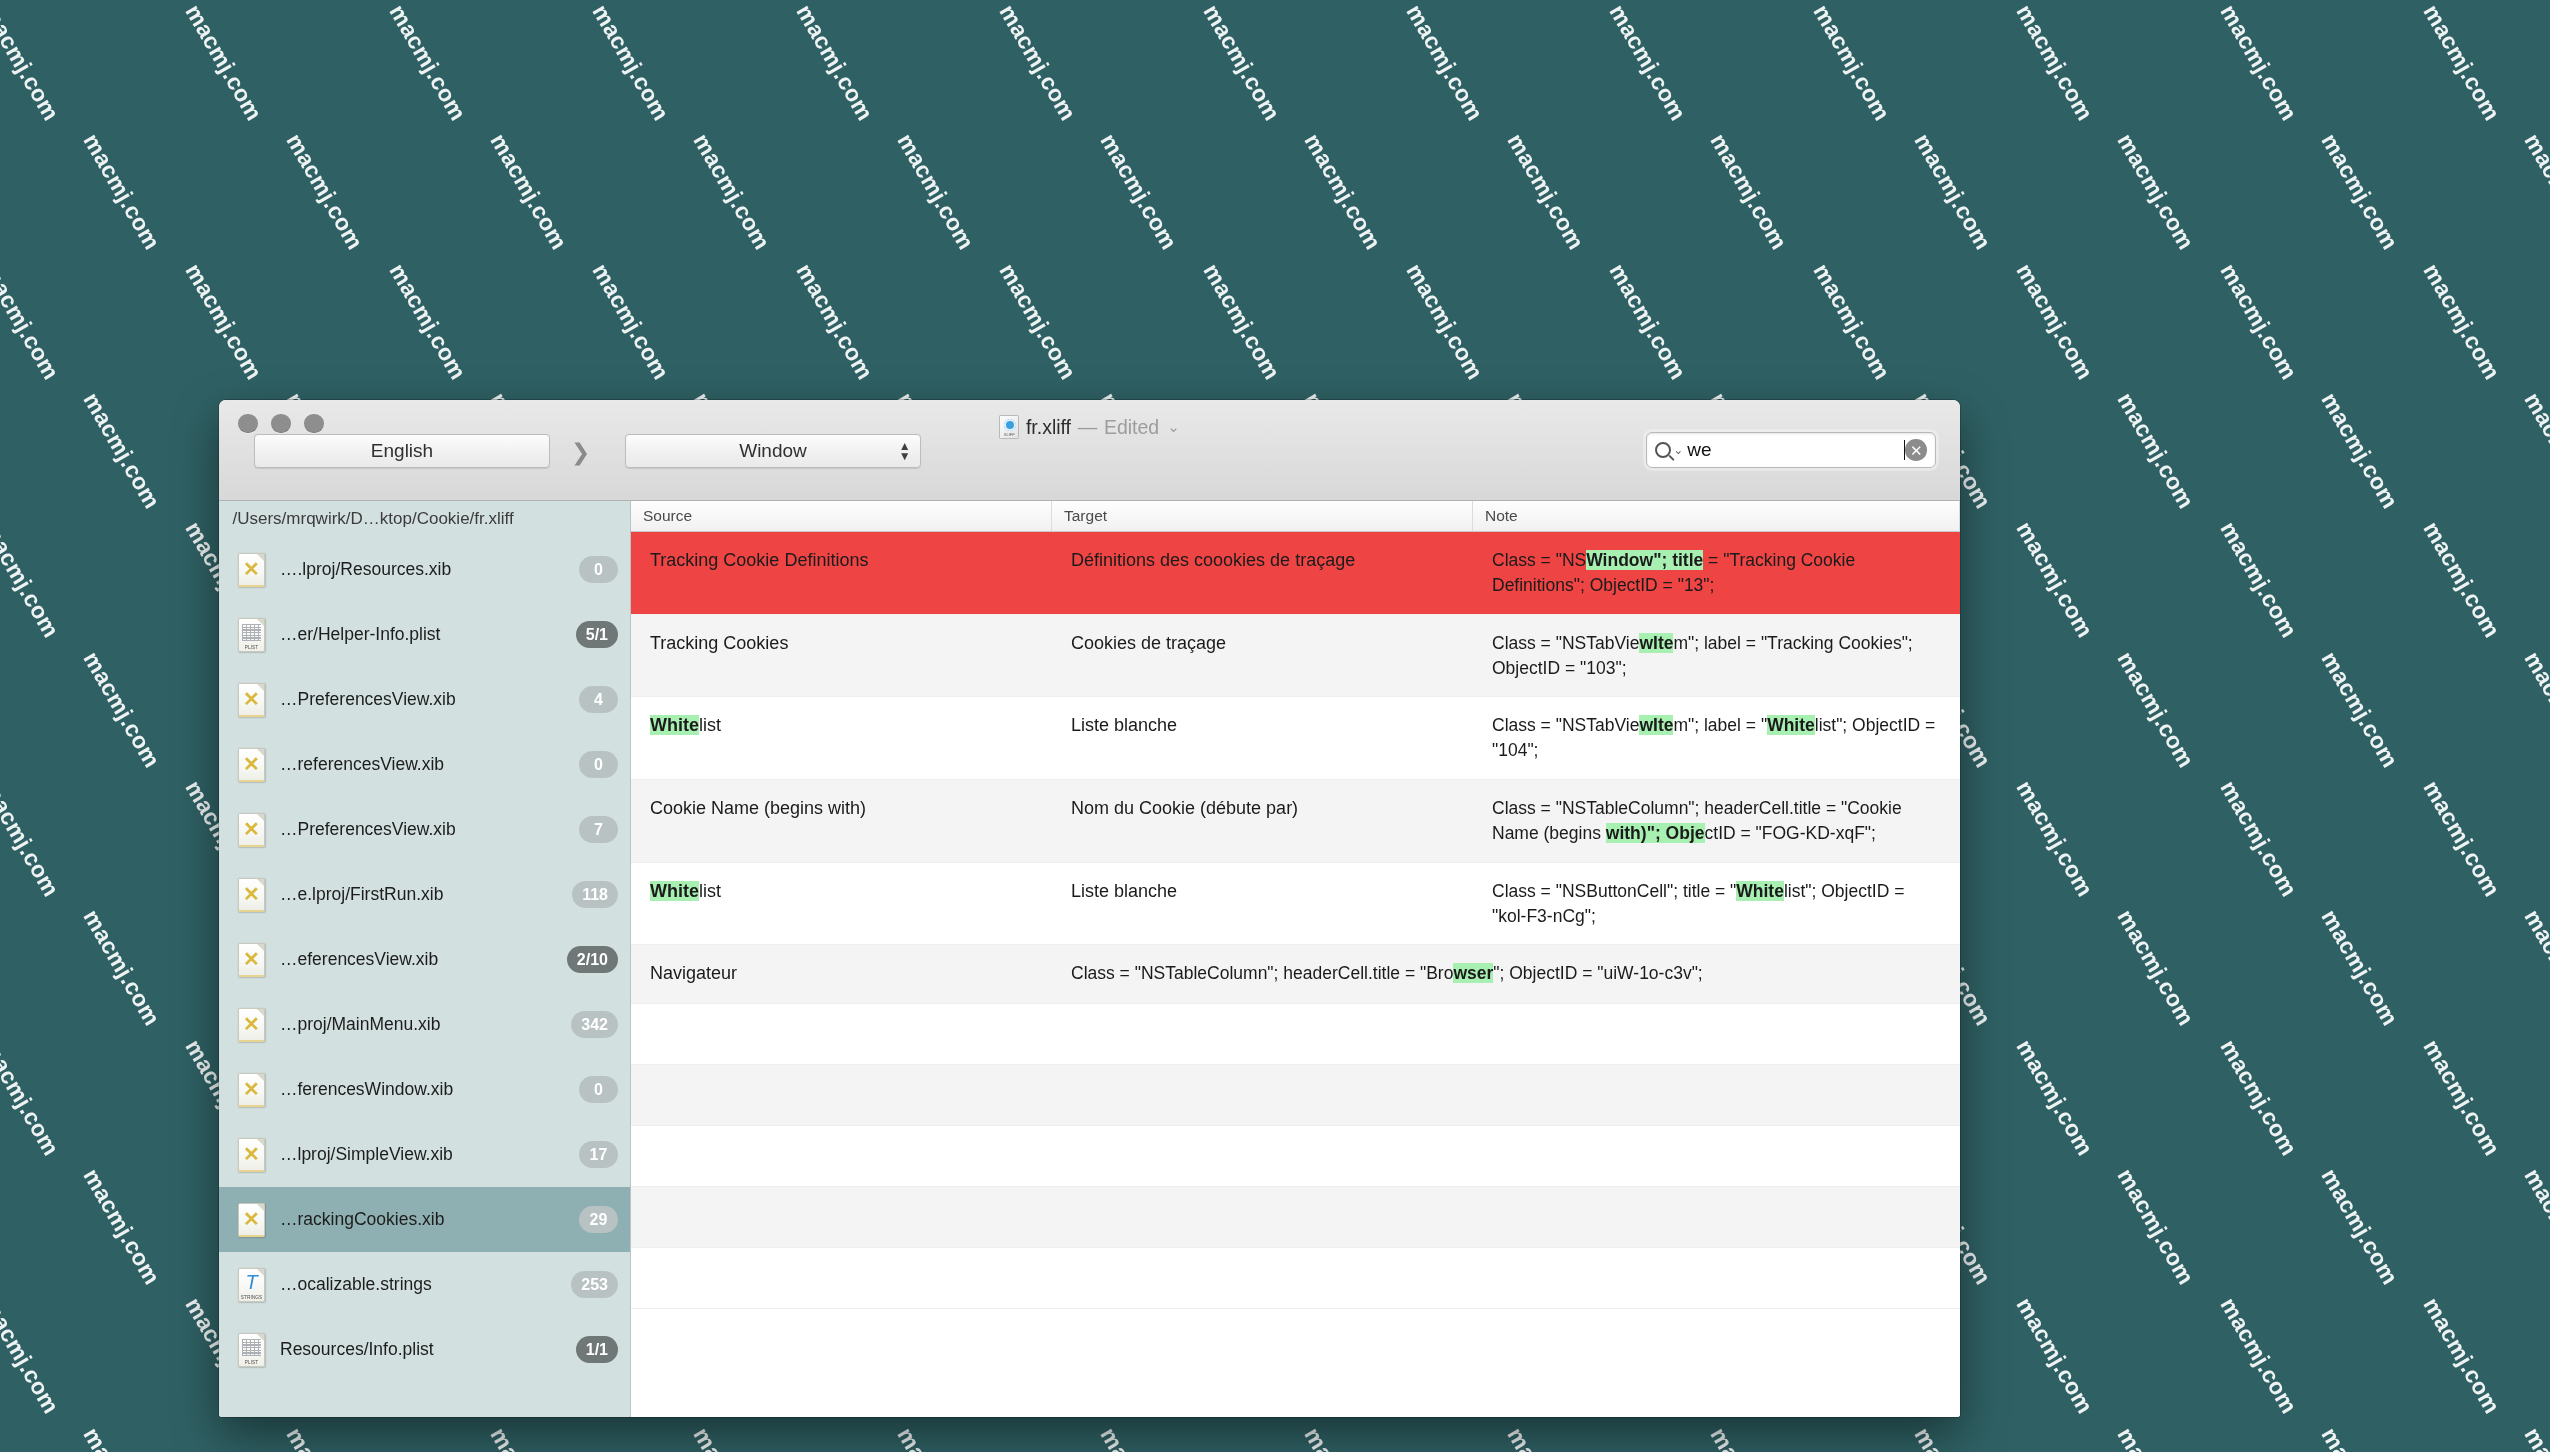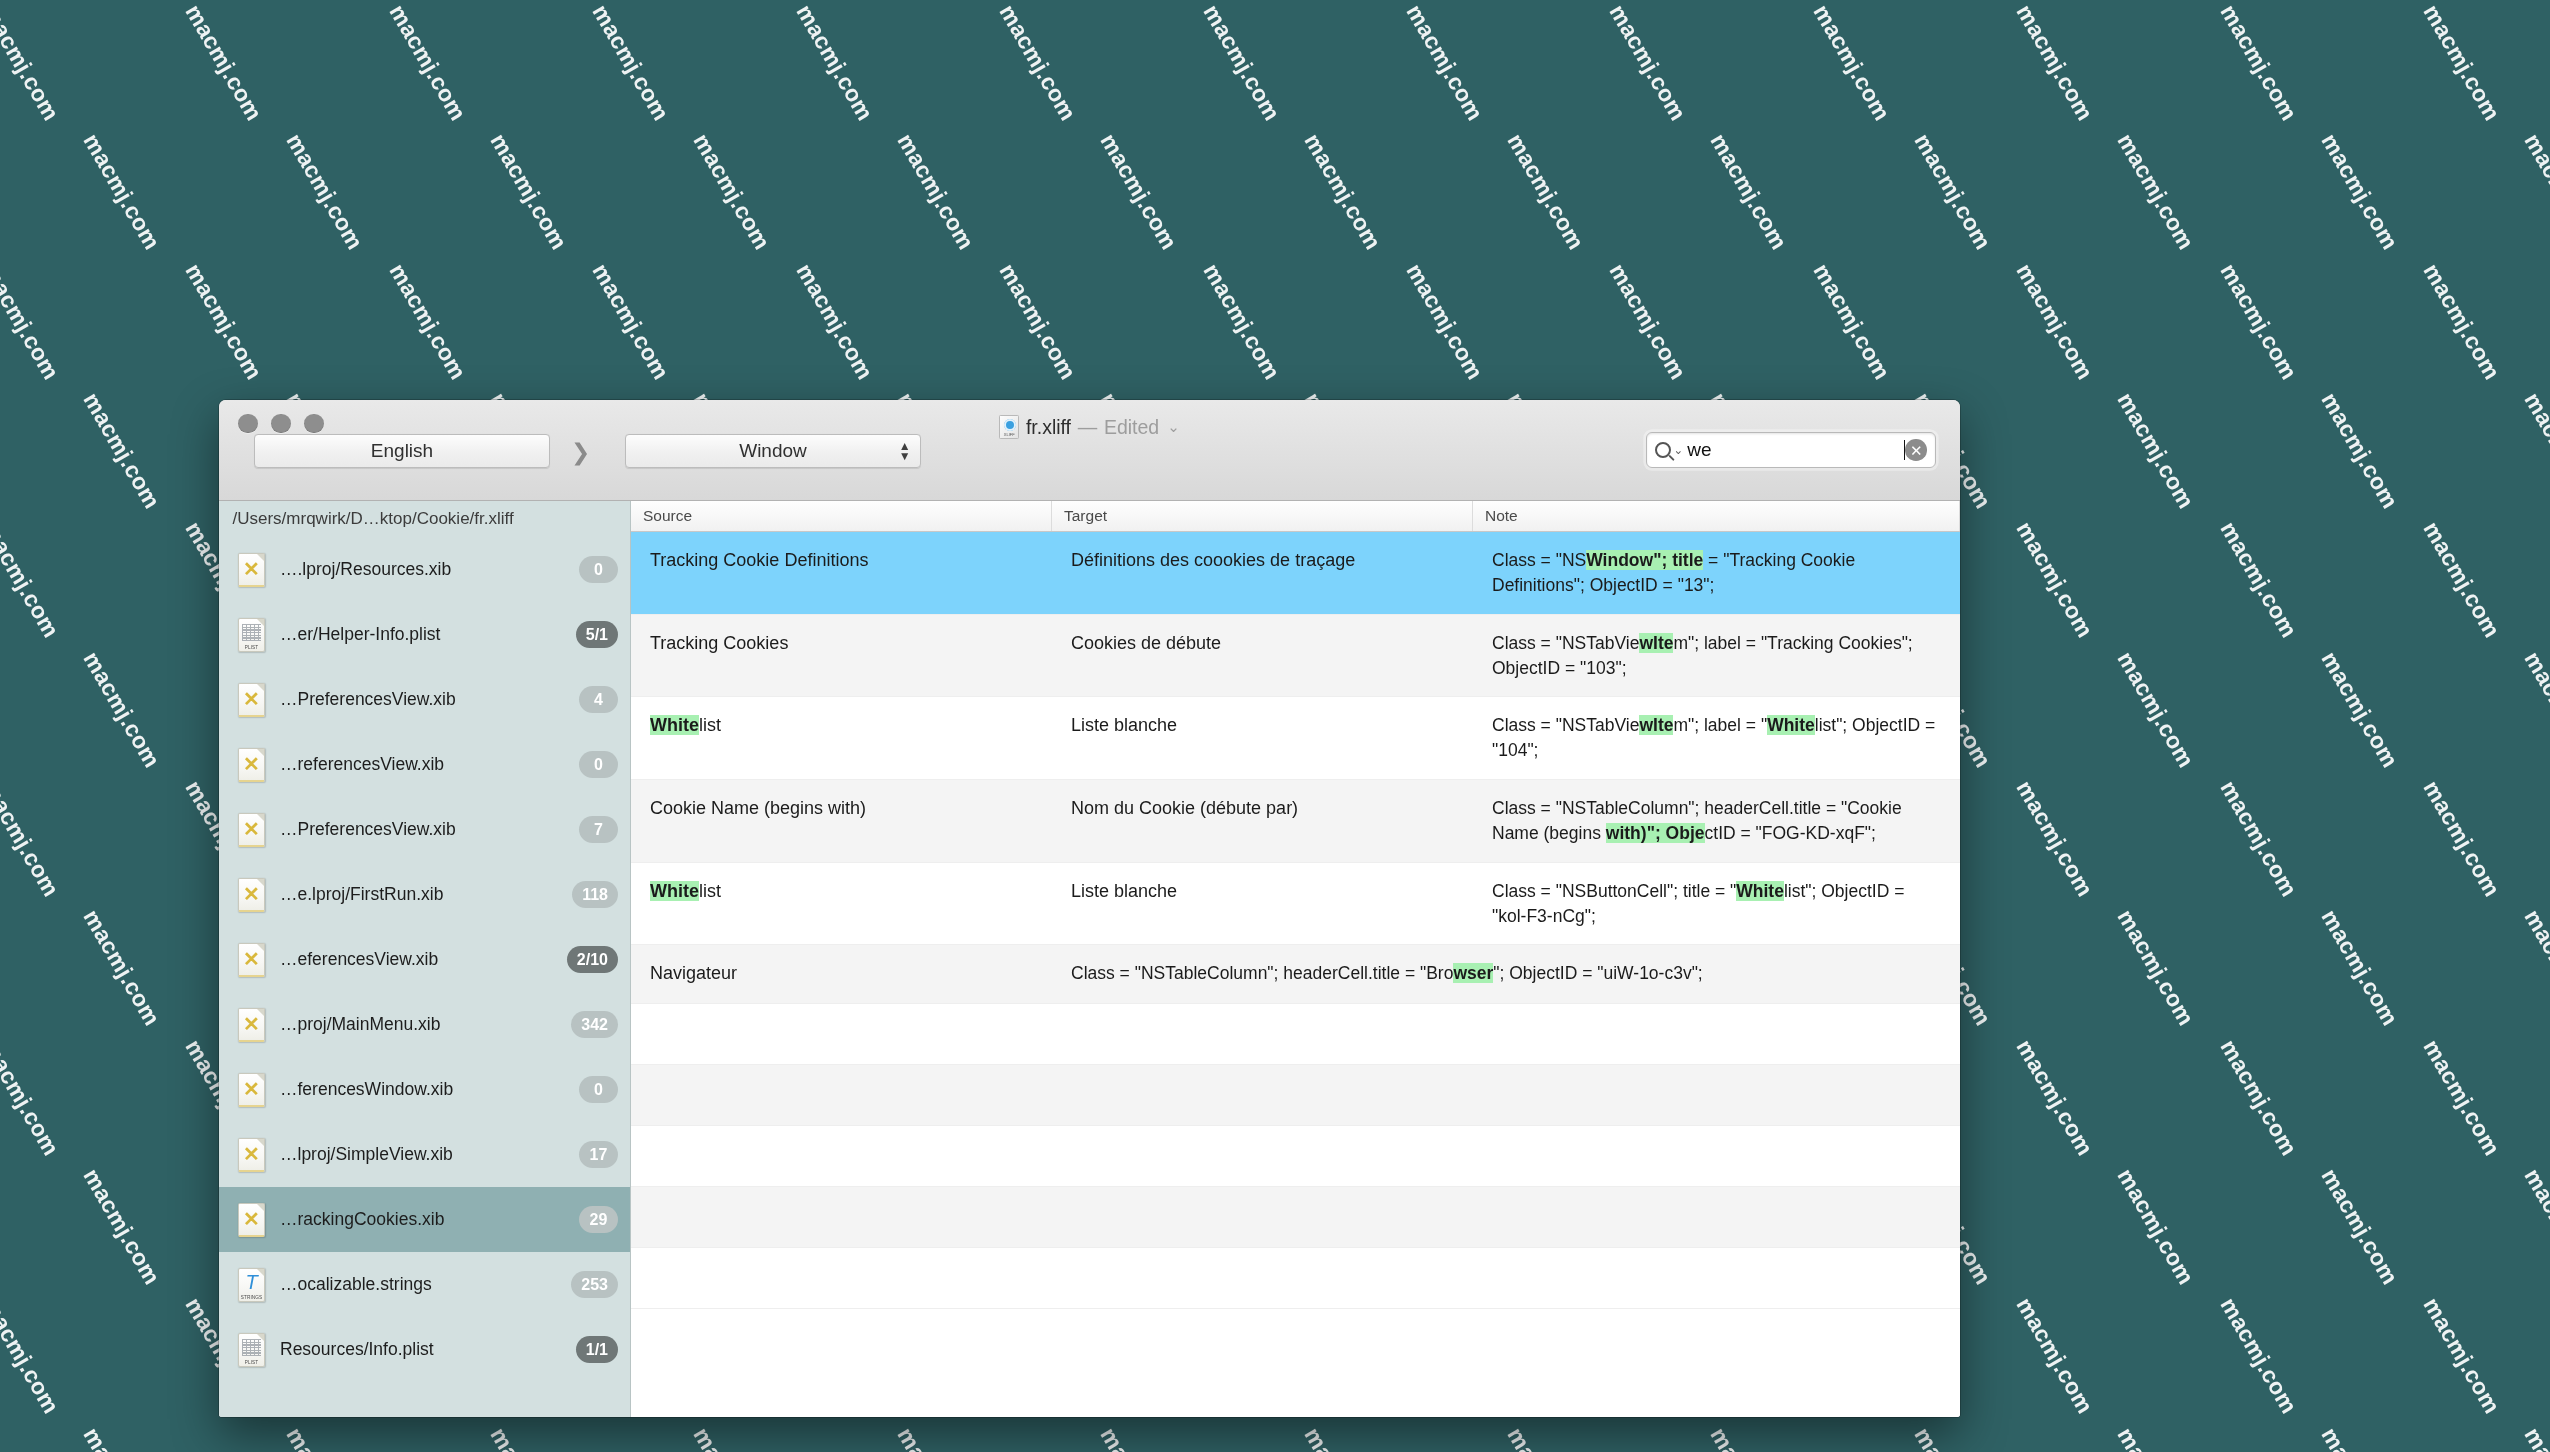--- a/index.html
+++ b/index.html
@@ -248,21 +248,21 @@
     padding-left: 12px;
     border-right: 0.7px solid #dcdcdc;
   }
   .col-source { flex: 0 0 421px; }
   .col-target { flex: 0 0 421px; }
   .col-note   { flex: 1 1 auto; }
   #table-rows { flex: 1 1 auto; overflow: hidden; }
   .trow { display: flex; border-bottom: 0.7px solid #eeeeee; }
   .trow.odd  { background: #ffffff; }
   .trow.even { background: #f4f4f4; }
-  .trow.first { background: #7dd3fc; }
+  .trow.first { background: #ef4444; }
   .trow .cell {
     padding: 16px 17.5px 16px 19px;
     font-size: 18px; color: #1b1b1b;
     line-height: 1.42;
     word-wrap: break-word;
     overflow-wrap: break-word;
   }
   .trow .cell.note { font-size: 17.5px; }
   .hl-b { background: #a8f0b2; font-weight: 700; }
   .trow.empty { height: 61px; }
@@ -584,21 +584,21 @@
         <div class="th col-note">Note</div>
       </div>
       <div id="table-rows">
           <div class="trow first">
             <div class="cell col-source">Tracking Cookie Definitions</div>
             <div class="cell col-target">Définitions des coookies de traçage</div>
             <div class="cell col-note note"><span>Class = "NS</span><span class="hl-b">Window"; title</span><span> = "Tracking Cookie Definitions"; ObjectID = "13";</span></div>
           </div>
           <div class="trow even">
             <div class="cell col-source">Tracking Cookies</div>
-            <div class="cell col-target">Cookies de débute</div>
+            <div class="cell col-target">Cookies de traçage</div>
             <div class="cell col-note note"><span>Class = "NSTabVie</span><span class="hl-b">wIte</span><span>m"; label = "Tracking Cookies"; ObjectID = "103";</span></div>
           </div>
           <div class="trow odd">
             <div class="cell col-source"><span class="hl-b">White</span><span>list</span></div>
             <div class="cell col-target">Liste blanche</div>
             <div class="cell col-note note"><span>Class = "NSTabVie</span><span class="hl-b">wIte</span><span>m"; label = "</span><span class="hl-b">White</span><span>list"; ObjectID = "104";</span></div>
           </div>
           <div class="trow even">
             <div class="cell col-source">Cookie Name (begins with)</div>
             <div class="cell col-target">Nom du Cookie (débute par)</div>

